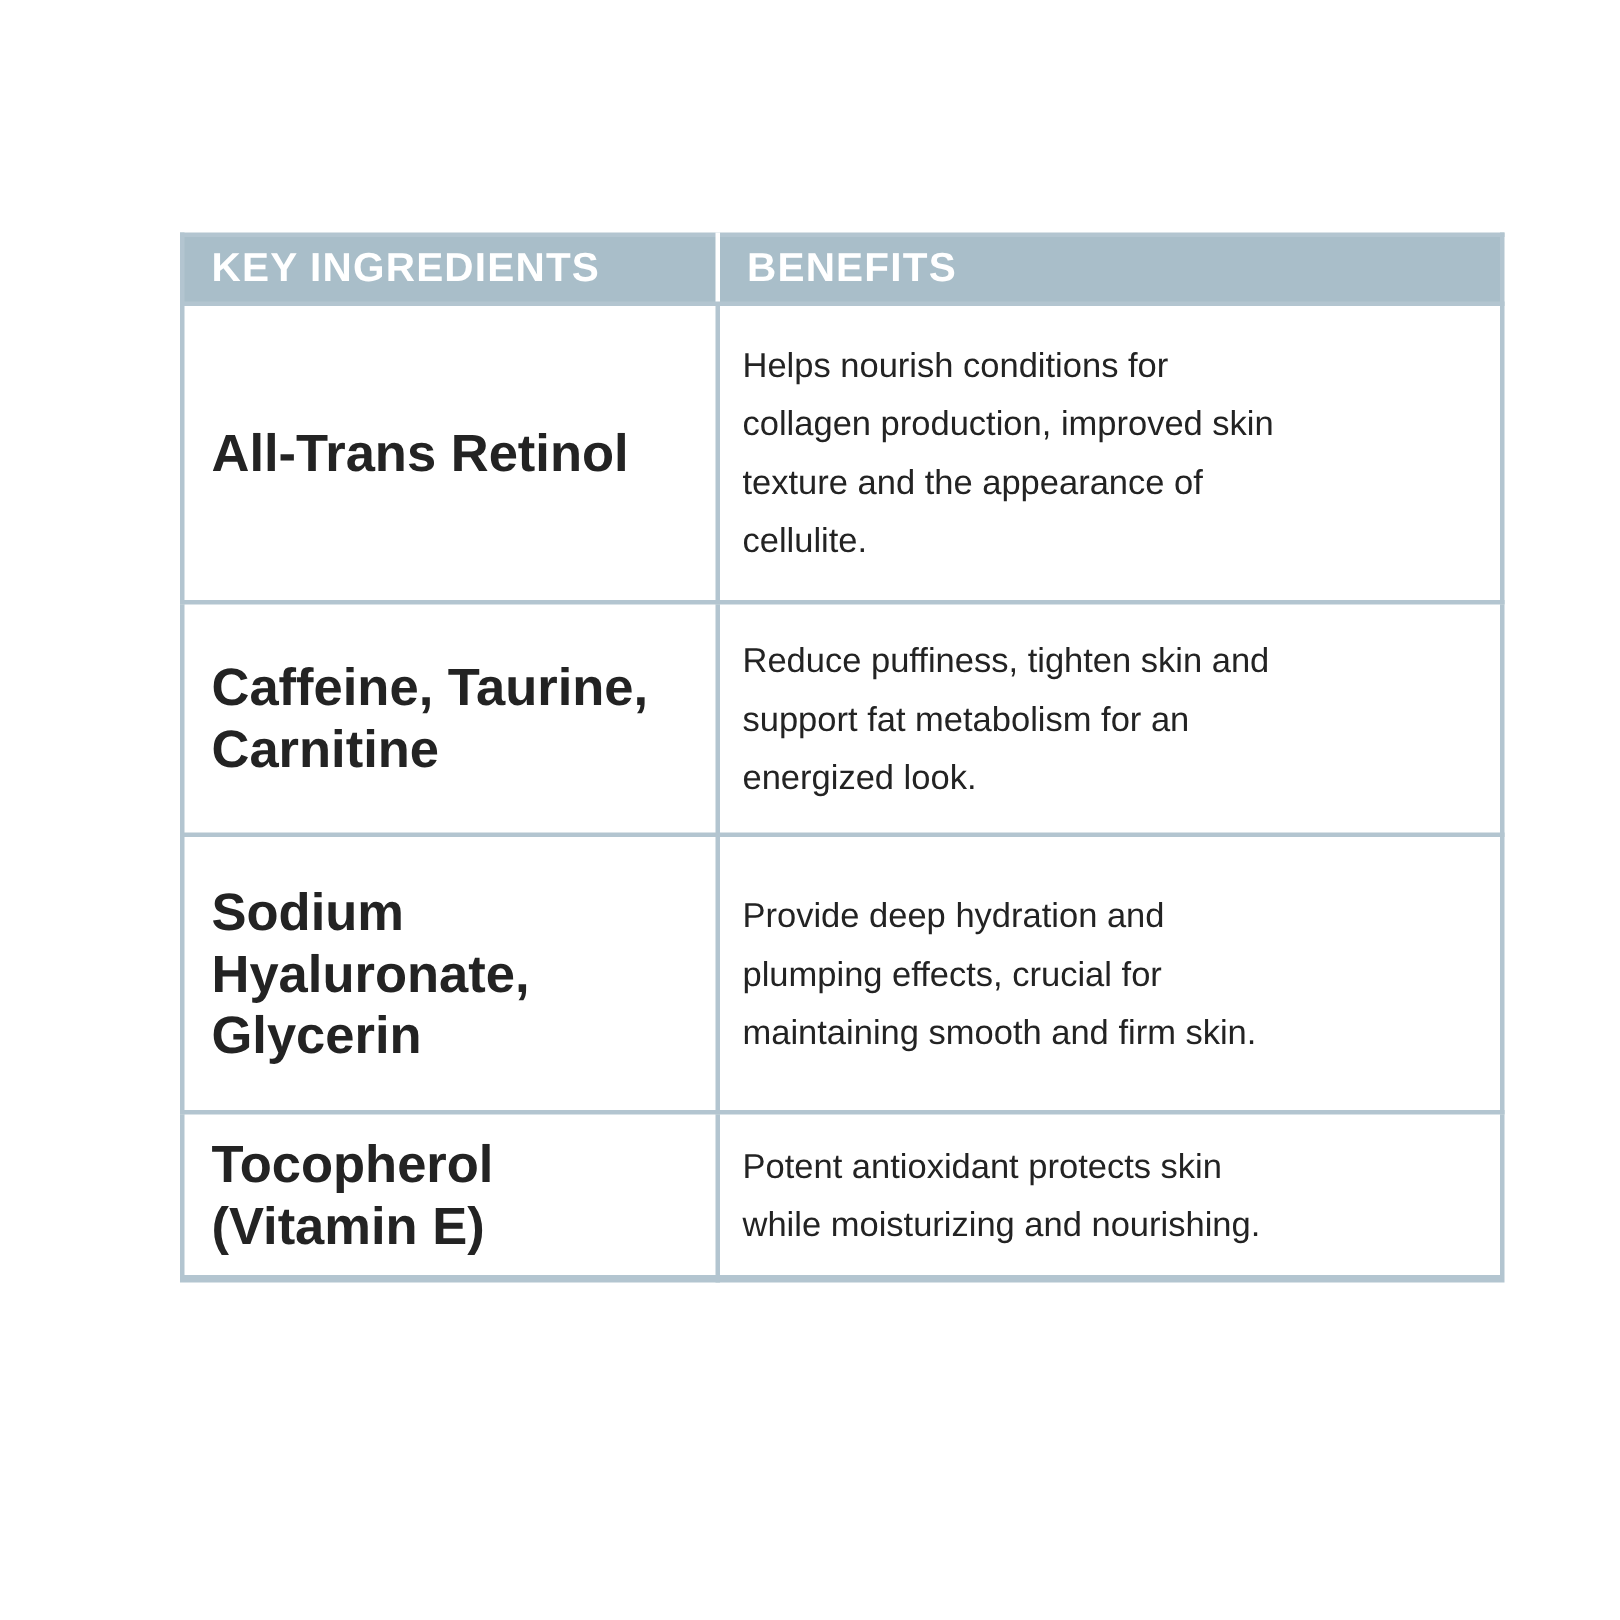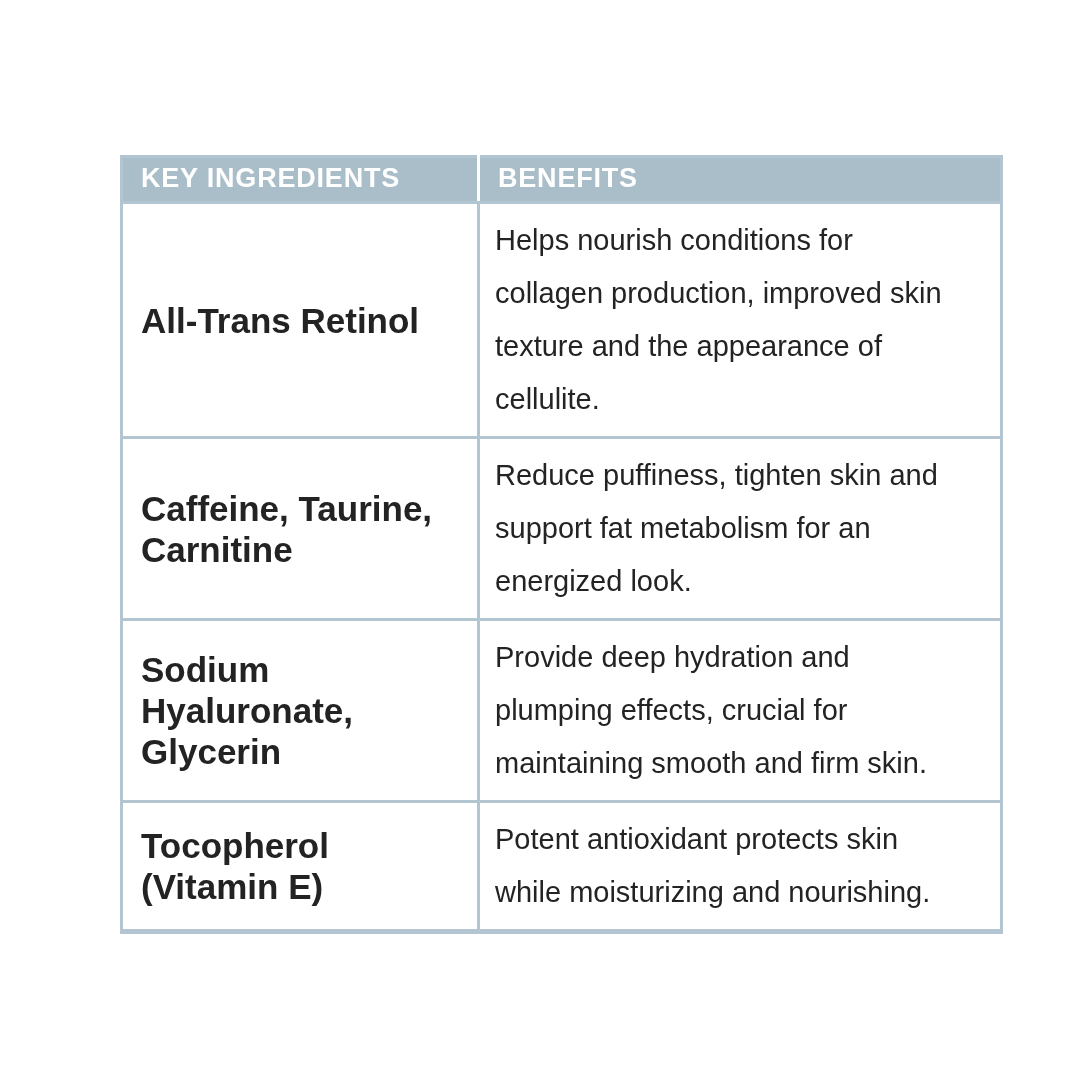--- a/index.html
+++ b/index.html
@@ -57,27 +57,27 @@
     background: var(--cell-bg);
     white-space: pre-line;
   }
   td.ingredient-cell {
     font-weight: bold;
     font-size: 35px;
     line-height: 41px;
     padding: 10px 24px 10px 18px;
   }
   td.benefit-cell {
-    font-size: 29px;
-    line-height: 53px;
+    font-size: 23px;
+    line-height: 39px;
     padding: 10px 8px 10px 15px;
   }
   tbody tr.r1 { height: 199px; }
   tbody tr.r2 { height: 155px; }
-  tbody tr.r3 { height: 151px; }
+  tbody tr.r3 { height: 185px; }
   tbody tr.r4 { height: 111px; }
   tbody tr.r5 { height: 108px; }
 </style>
 </head>
 <body>
 
 <div class="canvas">
   <table class="ingredients">
     <colgroup>
         <col class="c1">

